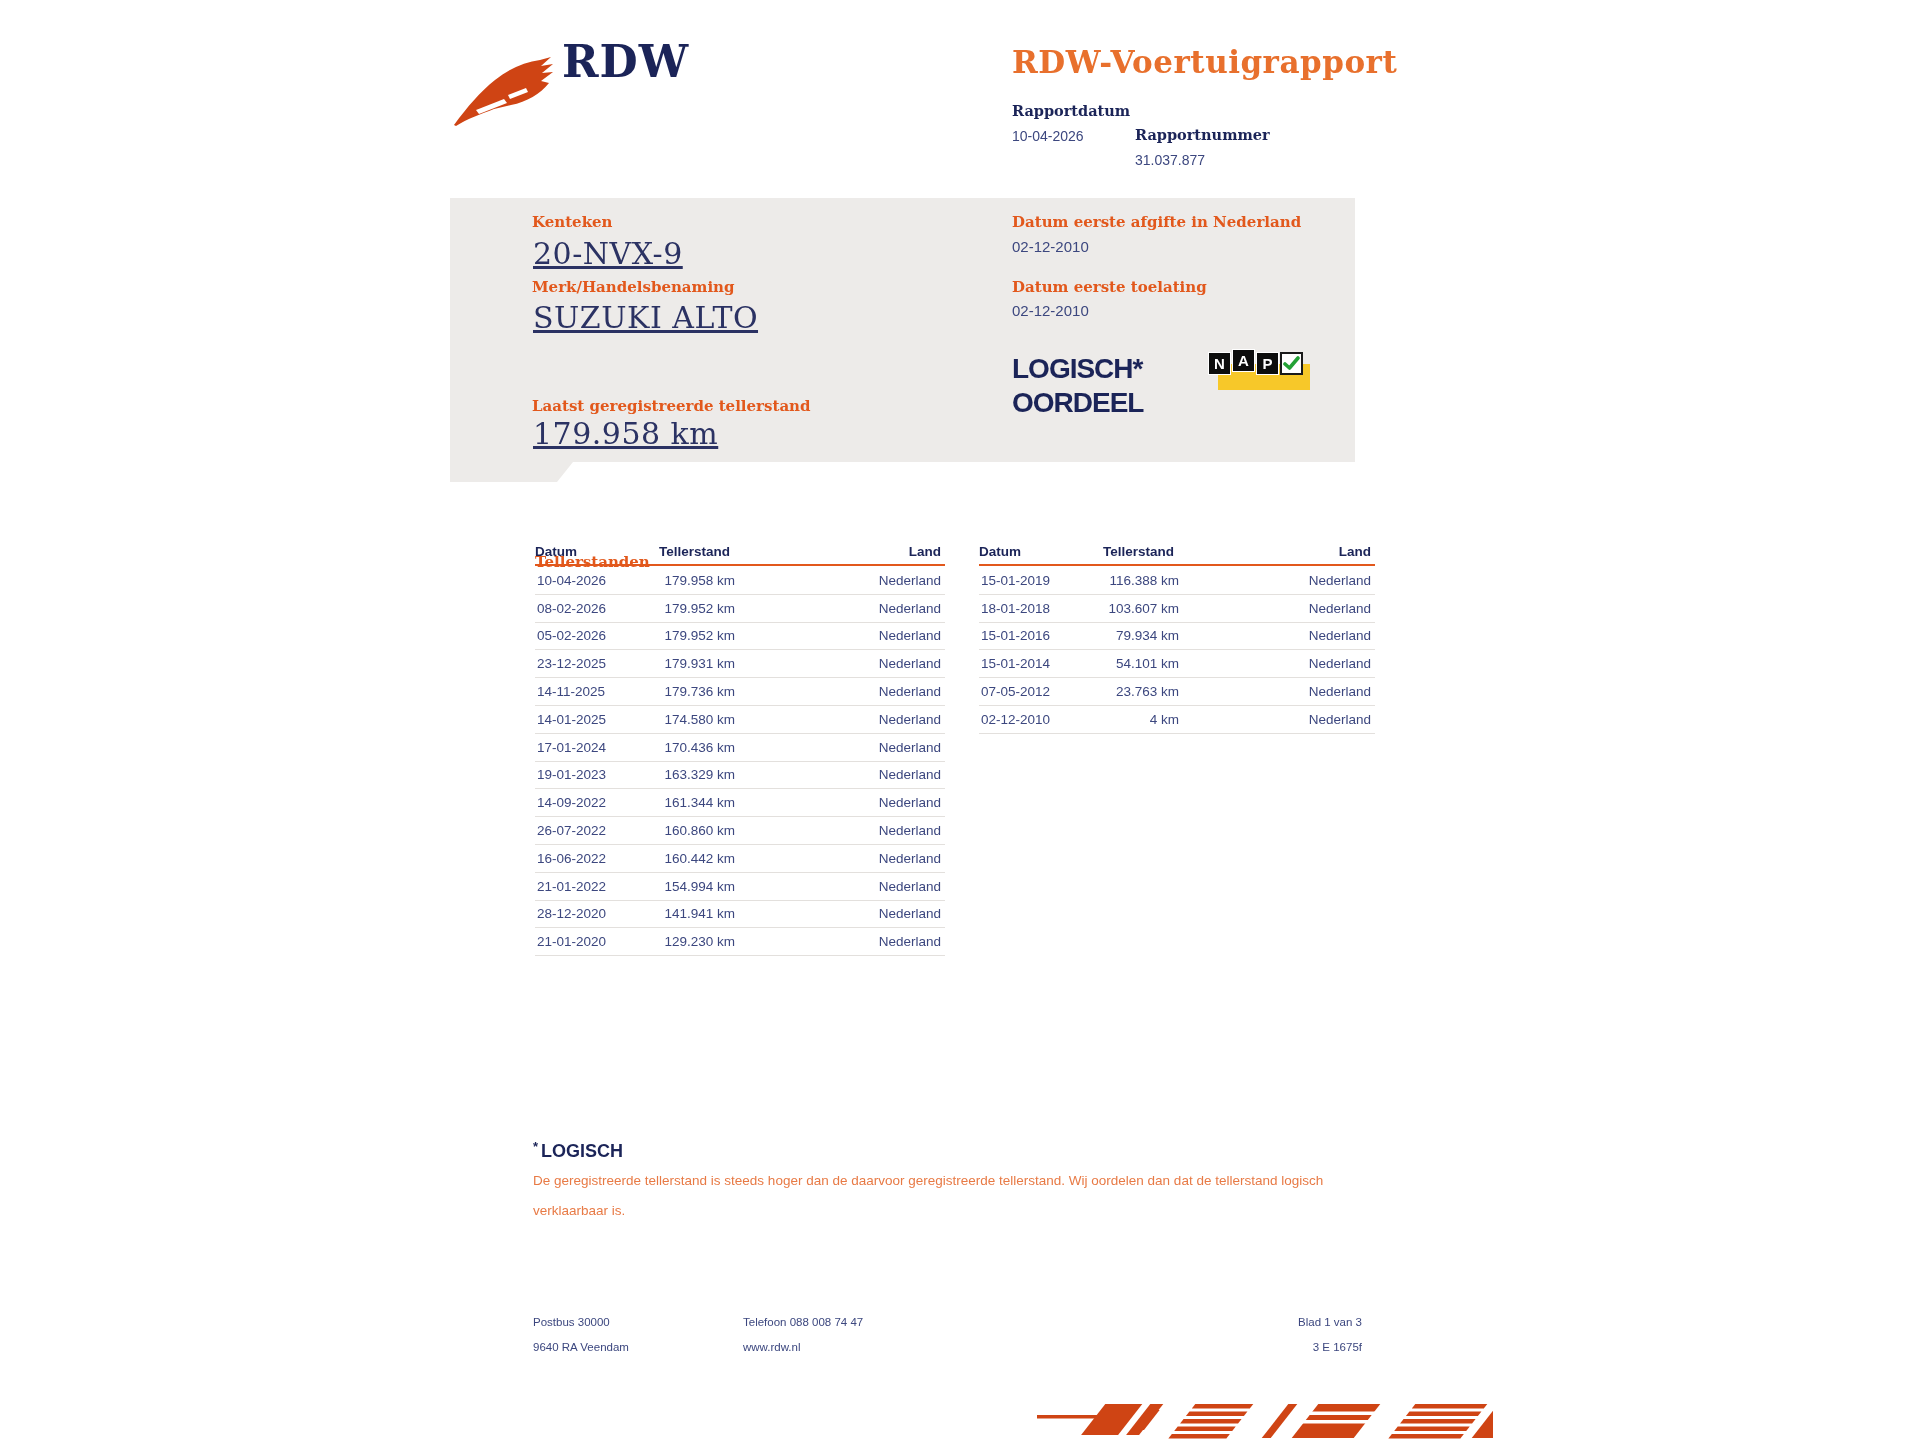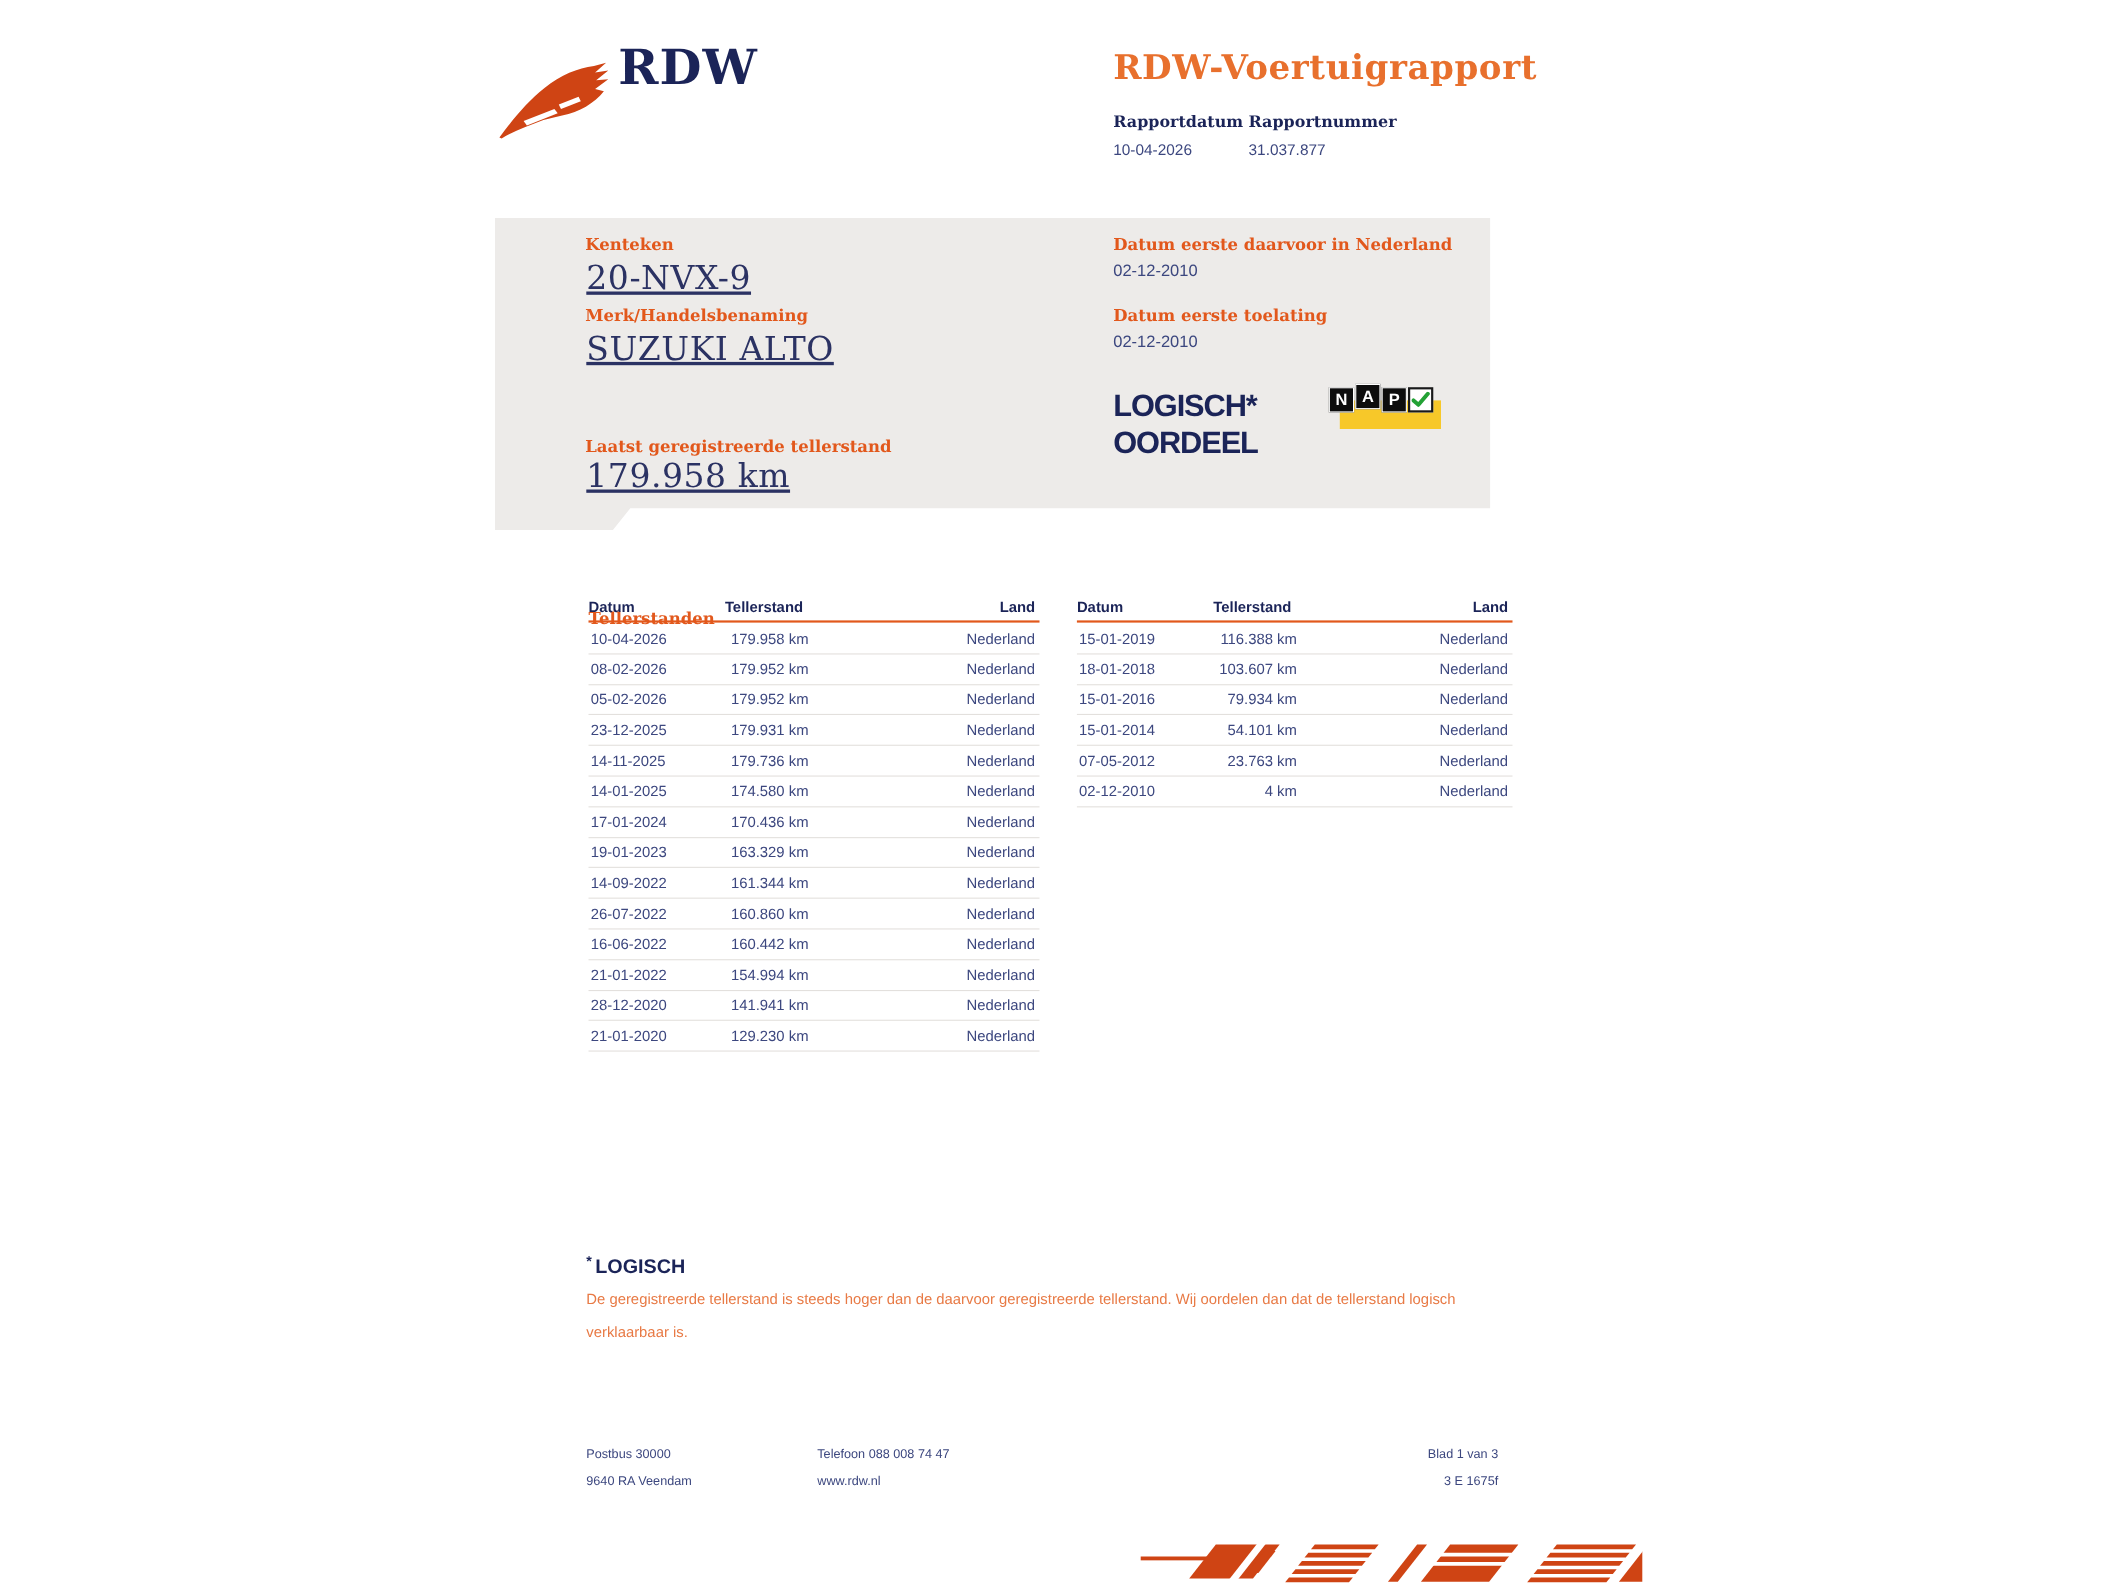--- a/index.html
+++ b/index.html
@@ -20,21 +20,21 @@
   .page{position:relative;width:1920px;height:1440px;background:#fff;overflow:hidden;}
 
   
   .brand-logo{position:absolute;left:450px;top:52px;width:105px;height:78px;}
   .brand-fill{fill:var(--brand-red);}
   .brand-text{position:absolute;left:562px;top:36px;font-family:"DejaVu Serif",serif;font-weight:bold;
               font-size:44px;color:var(--navy-dark);letter-spacing:1px;}
   .doc-title{position:absolute;left:1012px;top:44px;font-family:"DejaVu Serif",serif;
              font-size:31px;color:var(--title-orange);letter-spacing:.5px;}
   .meta-block{position:absolute;top:102px;}
-  .meta-date{left:1012px;} .meta-num{left:1135px;}
+  .meta-date{left:1012px;} .meta-num{left:1135px;margin-top:24px;}
   .meta-label{font-family:"DejaVu Serif",serif;font-weight:bold;font-size:14.5px;color:var(--navy-dark);}
   .meta-value{margin-top:9px;font-size:14px;color:var(--table-ink);}
 
   
   .panel{position:absolute;left:450px;top:198px;width:905px;height:284px;background:var(--panel-gray);
          clip-path:polygon(0 0,905px 0,905px 264px,123px 264px,107px 284px,0 284px);}
   .fld-label{position:absolute;font-family:"DejaVu Serif",serif;font-weight:bold;font-size:15px;color:var(--accent-orange);}
   .fld-serif{position:absolute;font-family:"DejaVu Serif",serif;font-size:30px;color:var(--navy-serif);letter-spacing:.5px;text-decoration:underline;}
   .fld-sans{position:absolute;font-size:15px;color:var(--table-ink);}
   .l-kenteken{left:532px;top:213px}   .v-kenteken{left:533px;top:236px}
@@ -116,21 +116,21 @@
 
   <div class="fld-label l-kenteken">Kenteken</div>
   <div class="fld-serif v-kenteken">20-NVX-9</div>
 
   <div class="fld-label l-merk">Merk/Handelsbenaming</div>
   <div class="fld-serif v-merk">SUZUKI ALTO</div>
 
   <div class="fld-label l-odo">Laatst geregistreerde tellerstand</div>
   <div class="fld-serif v-odo">179.958 km</div>
 
-  <div class="fld-label l-afgifte">Datum eerste daarvoor in Nederland</div>
+  <div class="fld-label l-afgifte">Datum eerste afgifte in Nederland</div>
   <div class="fld-sans v-afgifte">02-12-2010</div>
 
   <div class="fld-label l-toelating">Datum eerste toelating</div>
   <div class="fld-sans v-toelating">02-12-2010</div>
 
   <div class="verdict">
     <div>LOGISCH*</div>
     <div>OORDEEL</div>
   </div>
 

